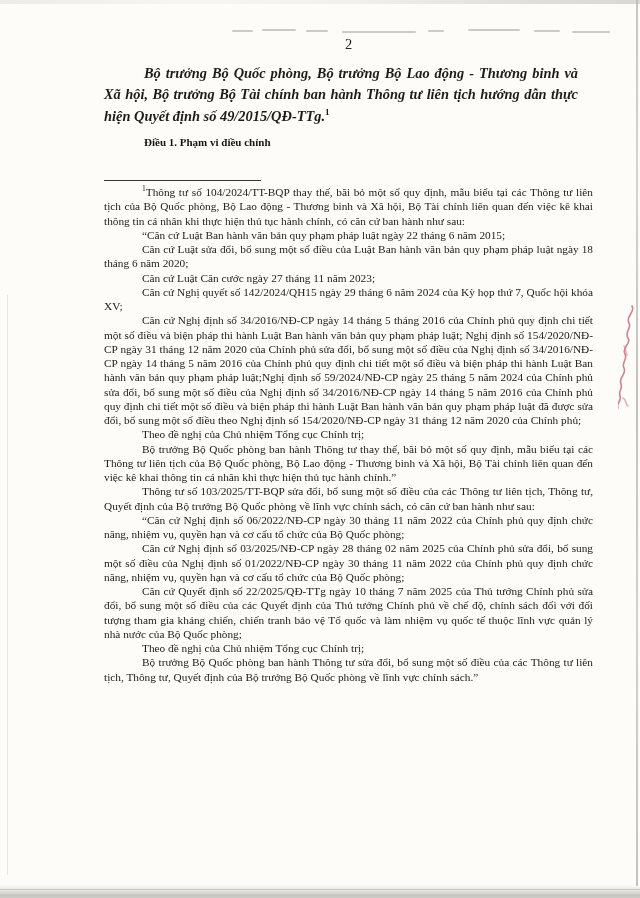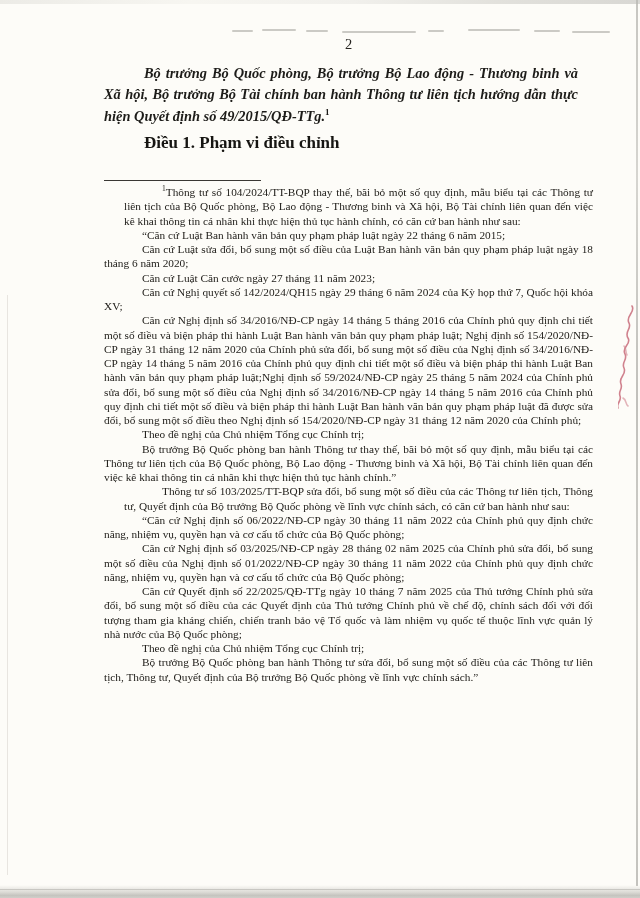--- a/index.html
+++ b/index.html
@@ -38,41 +38,41 @@
     color: #1d1c19;
   }
   .intro sup {
     font-size: 9px;
     font-style: normal;
     vertical-align: super;
     line-height: 0;
   }
   .article-heading {
     margin: 6px 0 0 0;
-    font-size: 17px;
+    font-size: 11px;
     line-height: 19px;
     font-weight: 700;
     text-indent: 40px;
     color: #161512;
   }
   .footnote-separator {
     margin-top: 28px;
     width: 157px;
     height: 0;
     border-top: 1.6px solid #3a3834;
   }
   .footnotes {
     margin-top: 4px;
     font-size: 11.3px;
     line-height: 14.25px;
     text-align: justify;
     color: #23211d;
   }
   .fn-p { margin: 0; text-indent: 38px; }
-  .fn-p.regular { font-style: normal; margin-left: 20px; }
+  .fn-p.regular { font-style: normal; }
   .fn-p.italic  { }
   .fn-p sup {
     font-size: 7.5px;
     font-style: normal;
     vertical-align: super;
     line-height: 0;
   }
 
   
   .artifact { position: absolute; pointer-events: none; }

